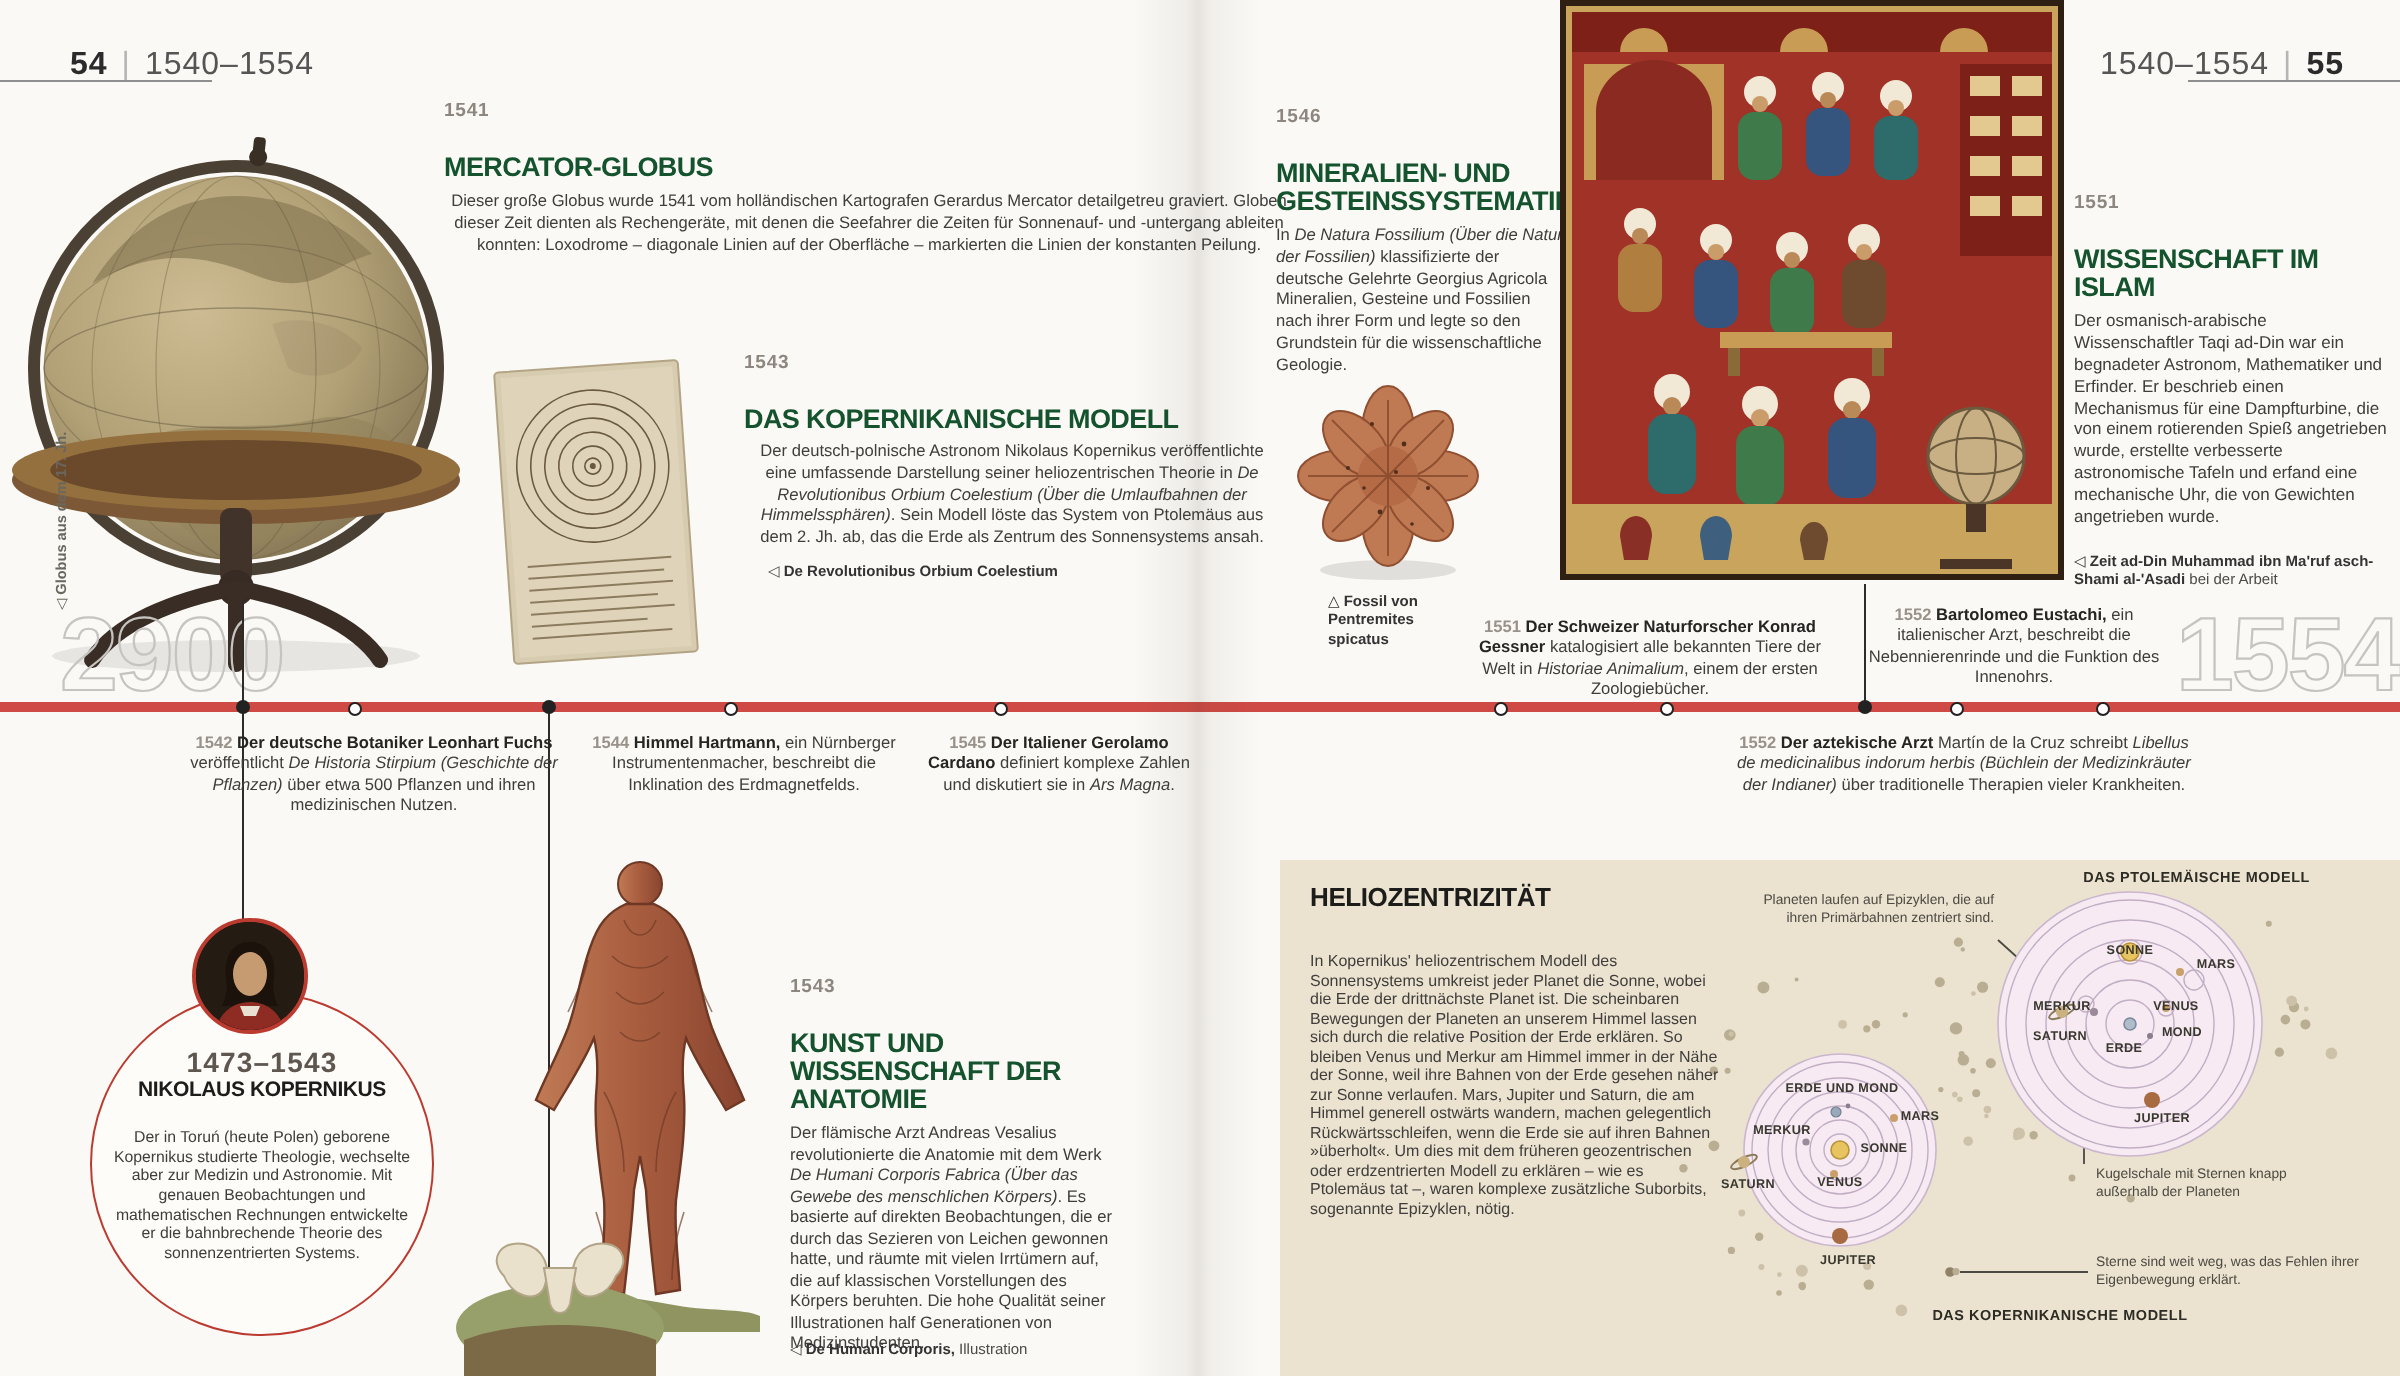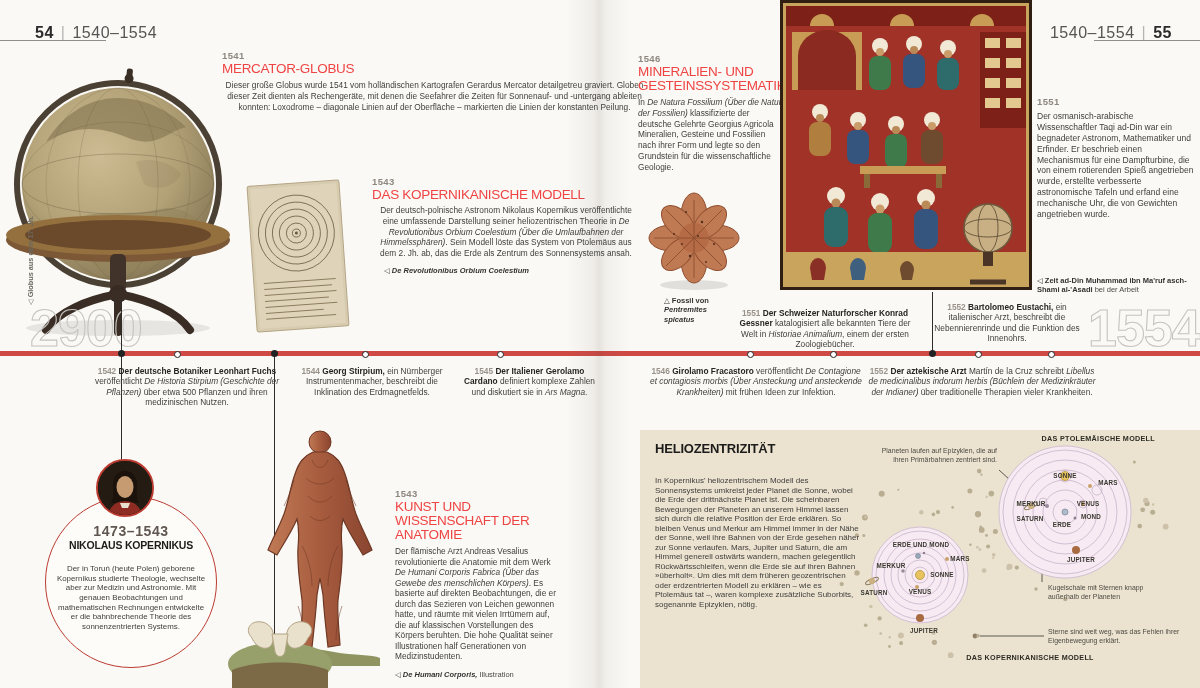--- a/index.html
+++ b/index.html
@@ -7,26 +7,26 @@
   #page{position:relative;width:1200px;height:688px;background:#fbf9f5;overflow:hidden;}
   .abs{position:absolute;}
   
   .folio{font-size:16px;color:#2b2b2b;letter-spacing:.5px;}
   .folio .num{font-weight:700;}
   .folio .sep{color:#b5b5b5;margin:0 7px;}
   .folio .rng{color:#555;}
   .rule{position:absolute;height:1px;background:#8f8f8f;}
   
   .ayr{font-size:9.5px;font-weight:700;color:#8d8780;letter-spacing:.4px;}
-  .h1{font-size:13.5px;font-weight:400;color:#ef4444;letter-spacing:-0.3px;line-height:1.04;margin-top:1px;}
+  .h1{font-size:13.5px;font-weight:700;color:#14532d;letter-spacing:-0.3px;line-height:1.04;margin-top:16px;}
   .body{font-size:8.3px;color:#3f3e3c;line-height:1.24;margin-top:16px;}
   .body .i{font-style:italic;}
   .cap{font-size:7.5px;color:#4a4a48;line-height:1.25;}
   .cap .b{font-weight:700;color:#333;}
-  .cap .i{font-style:italic;}
+  .cap .i{}
   
   #tl{position:absolute;left:0;top:351px;width:1200px;height:5px;background:#cf4a45;}
   .bigyr{position:absolute;font-size:52px;font-weight:700;letter-spacing:-1px;color:transparent;-webkit-text-stroke:1.1px #c6c4c1;line-height:1;}
   .vline{position:absolute;width:1px;background:#2e2c2a;}
   .dot{position:absolute;width:7px;height:7px;border-radius:50%;}
   .dot.f{background:#222;}
   .dot.h{background:#fff;border:1.4px solid #222;width:5px;height:5px;}
   .ev{position:absolute;font-size:8.3px;color:#3f3e3c;line-height:1.25;text-align:center;}
   .ev .yr{font-weight:700;color:#98928a;}
   .ev .b{font-weight:700;color:#252523;}
@@ -142,23 +142,22 @@
   <div class="dot h" style="left:362px;top:351px;"></div>
   <div class="dot h" style="left:497px;top:351px;"></div>
   <div class="dot h" style="left:747px;top:351px;"></div>
   <div class="dot h" style="left:830px;top:351px;"></div>
   <div class="vline" style="left:932px;top:292px;height:62px;"></div>
   <div class="dot f" style="left:929px;top:350px;"></div>
   <div class="dot h" style="left:975px;top:351px;"></div>
   <div class="dot h" style="left:1048px;top:351px;"></div>
 
   <div class="ev" style="left:83px;top:366px;width:208px;"><span class="yr">1542 </span><span class="b">Der deutsche Botaniker Leonhart Fuchs </span><span>veröffentlicht </span><span class="i">De Historia Stirpium (Geschichte der Pflanzen)</span><span> über etwa 500 Pflanzen und ihren medizinischen Nutzen.</span></div>
-  <div class="ev" style="left:293px;top:366px;width:158px;"><span class="yr">1544 </span><span class="b">Georg Stirpium, </span><span>ein Nürnberger Instrumentenmacher, beschreibt die Inklination des Erdmagnetfelds.</span></div>
+  <div class="ev" style="left:293px;top:366px;width:158px;"><span class="yr">1544 </span><span class="b">Himmel Hartmann, </span><span>ein Nürnberger Instrumentenmacher, beschreibt die Inklination des Erdmagnetfelds.</span></div>
   <div class="ev" style="left:462px;top:366px;width:135px;"><span class="yr">1545 </span><span class="b">Der Italiener Gerolamo Cardano </span><span>definiert komplexe Zahlen und diskutiert sie in </span><span class="i">Ars Magna</span><span>.</span></div>
-  <div class="ev" style="left:650px;top:366px;width:212px;"><span class="yr">1546 </span><span class="b">Girolamo Fracastoro </span><span>veröffentlicht </span><span class="i">De Contagione et contagiosis morbis (Über Ansteckung und ansteckende Krankheiten)</span><span> mit frühen Ideen zur Infektion.</span></div>
   <div class="ev" style="left:868px;top:366px;width:228px;"><span class="yr">1552 </span><span class="b">Der aztekische Arzt </span><span>Martín de la Cruz schreibt </span><span class="i">Libellus de medicinalibus indorum herbis (Büchlein der Medizinkräuter der Indianer)</span><span> über traditionelle Therapien vieler Krankheiten.</span></div>
   <div class="ev" style="left:735px;top:308px;width:180px;"><span class="yr">1551 </span><span class="b">Der Schweizer Naturforscher Konrad Gessner </span><span>katalogisiert alle bekannten Tiere der Welt in </span><span class="i">Historiae Animalium</span><span>, einem der ersten Zoologiebücher.</span></div>
   <div class="ev" style="left:928px;top:302px;width:158px;"><span class="yr">1552 </span><span class="b">Bartolomeo Eustachi, </span><span>ein italienischer Arzt, beschreibt die Nebennierenrinde und die Funktion des Innenohrs.</span></div>
 
   <div class="abs" style="left:638px;top:53px;width:144px;">
     <div class="ayr">1546</div>
     <div class="h1">MINERALIEN- UND GESTEINSSYSTEMATIK</div>
     <div class="body" style="margin-top:4px;line-height:1.3;"><span>In </span><span class="i">De Natura Fossilium (Über die Natur der Fossilien)</span><span> klassifizierte der deutsche Gelehrte Georgius Agricola Mineralien, Gesteine und Fossilien nach ihrer Form und legte so den Grundstein für die wissenschaftliche Geologie.</span></div>
   </div>
 
@@ -283,20 +282,21 @@
       </g>
     <circle cx="208" cy="228" r="24" fill="#c9b084" stroke="#6b5a3e" stroke-width="1.5"></circle>
     <ellipse cx="208" cy="228" rx="24" ry="9" fill="none" stroke="#6b5a3e" stroke-width="1"></ellipse>
     <ellipse cx="208" cy="228" rx="10" ry="24" fill="none" stroke="#6b5a3e" stroke-width="1"></ellipse>
     <rect x="203" y="252" width="10" height="14" fill="#4a3526"></rect>
     <path d="M190,282 h36" stroke="#4a3526" stroke-width="5"></path>
   </svg>
 
   <div class="abs" style="left:1037px;top:96px;width:158px;">
     <div class="ayr">1551</div>
+    <div class="h1">WISSENSCHAFT IM ISLAM</div>
     <div class="body" style="margin-top:4px;line-height:1.28;font-size:8.5px;">Der osmanisch-arabische Wissenschaftler Taqi ad-Din war ein begnadeter Astronom, Mathematiker und Erfinder. Er beschrieb einen Mechanismus für eine Dampfturbine, die von einem rotierenden Spieß angetrieben wurde, erstellte verbesserte astronomische Tafeln und erfand eine mechanische Uhr, die von Gewichten angetrieben wurde.</div>
   </div>
   <div class="cap abs" style="left:1037px;top:276px;width:162px;"><span class="b">◁ </span><span class="b">Zeit ad-Din Muhammad ibn Ma'ruf asch-Shami al-'Asadi</span><span> bei der Arbeit</span></div>
 
   <div id="bio">
     <div class="bio-years" style="margin-top:26px;">1473–1543</div>
     <div class="bio-name">NIKOLAUS KOPERNIKUS</div>
     <div class="bio-body" style="margin:13px auto 0;width:150px;">Der in Toruń (heute Polen) geborene Kopernikus studierte Theologie, wechselte aber zur Medizin und Astronomie. Mit genauen Beobachtungen und mathematischen Rechnungen entwickelte er die bahnbrechende Theorie des sonnenzentrierten Systems.</div>
   </div>
   <div id="bio-portrait">

